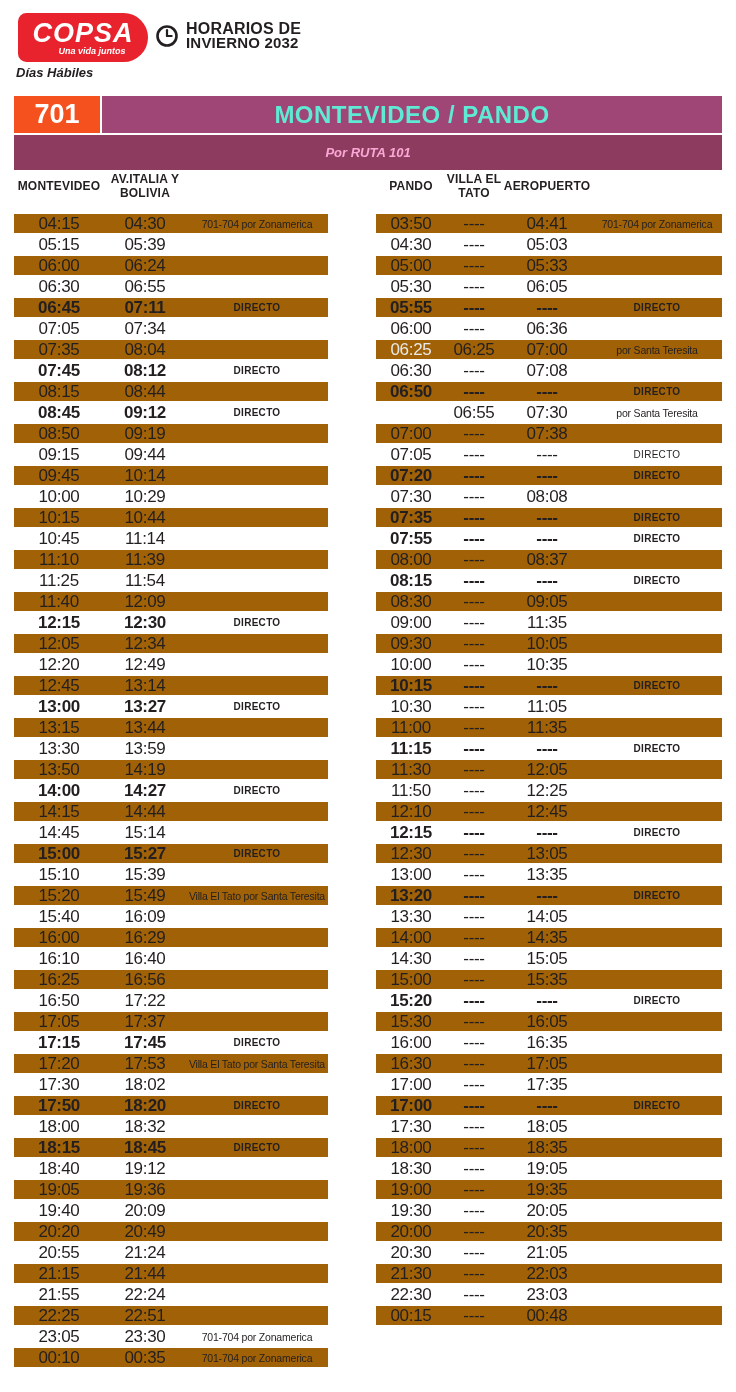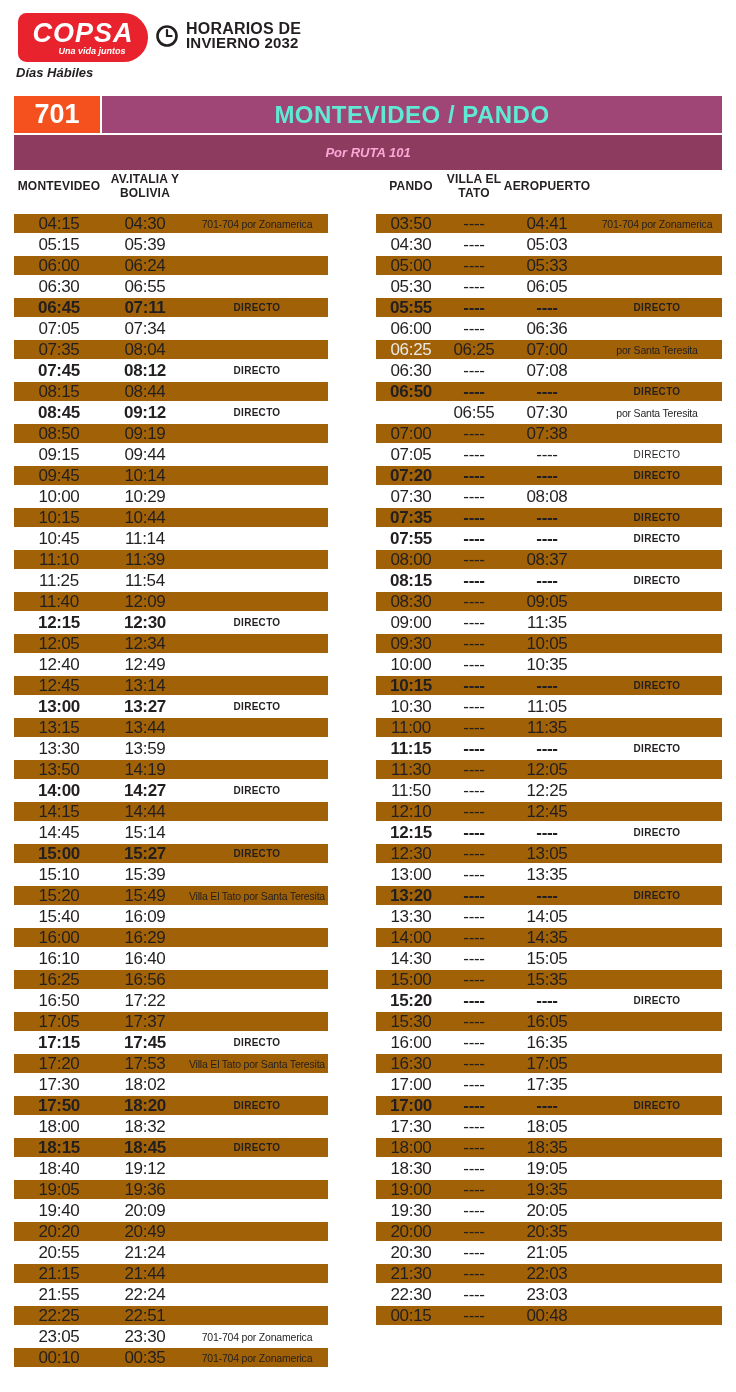--- a/index.html
+++ b/index.html
@@ -195,21 +195,21 @@
           <div class="cell c1 time">12:15</div>
           <div class="cell c2 time">12:30</div>
           <div class="cell cn note directo">DIRECTO</div>
         </div>
         <div class="row gray">
           <div class="cell c1 time">12:05</div>
           <div class="cell c2 time">12:34</div>
           <div class="cell cn note"></div>
         </div>
         <div class="row">
-          <div class="cell c1 time">12:40</div>
+          <div class="cell c1 time">12:20</div>
           <div class="cell c2 time">12:49</div>
           <div class="cell cn note"></div>
         </div>
         <div class="row gray">
           <div class="cell c1 time">12:45</div>
           <div class="cell c2 time">13:14</div>
           <div class="cell cn note"></div>
         </div>
         <div class="row bold">
           <div class="cell c1 time">13:00</div>

